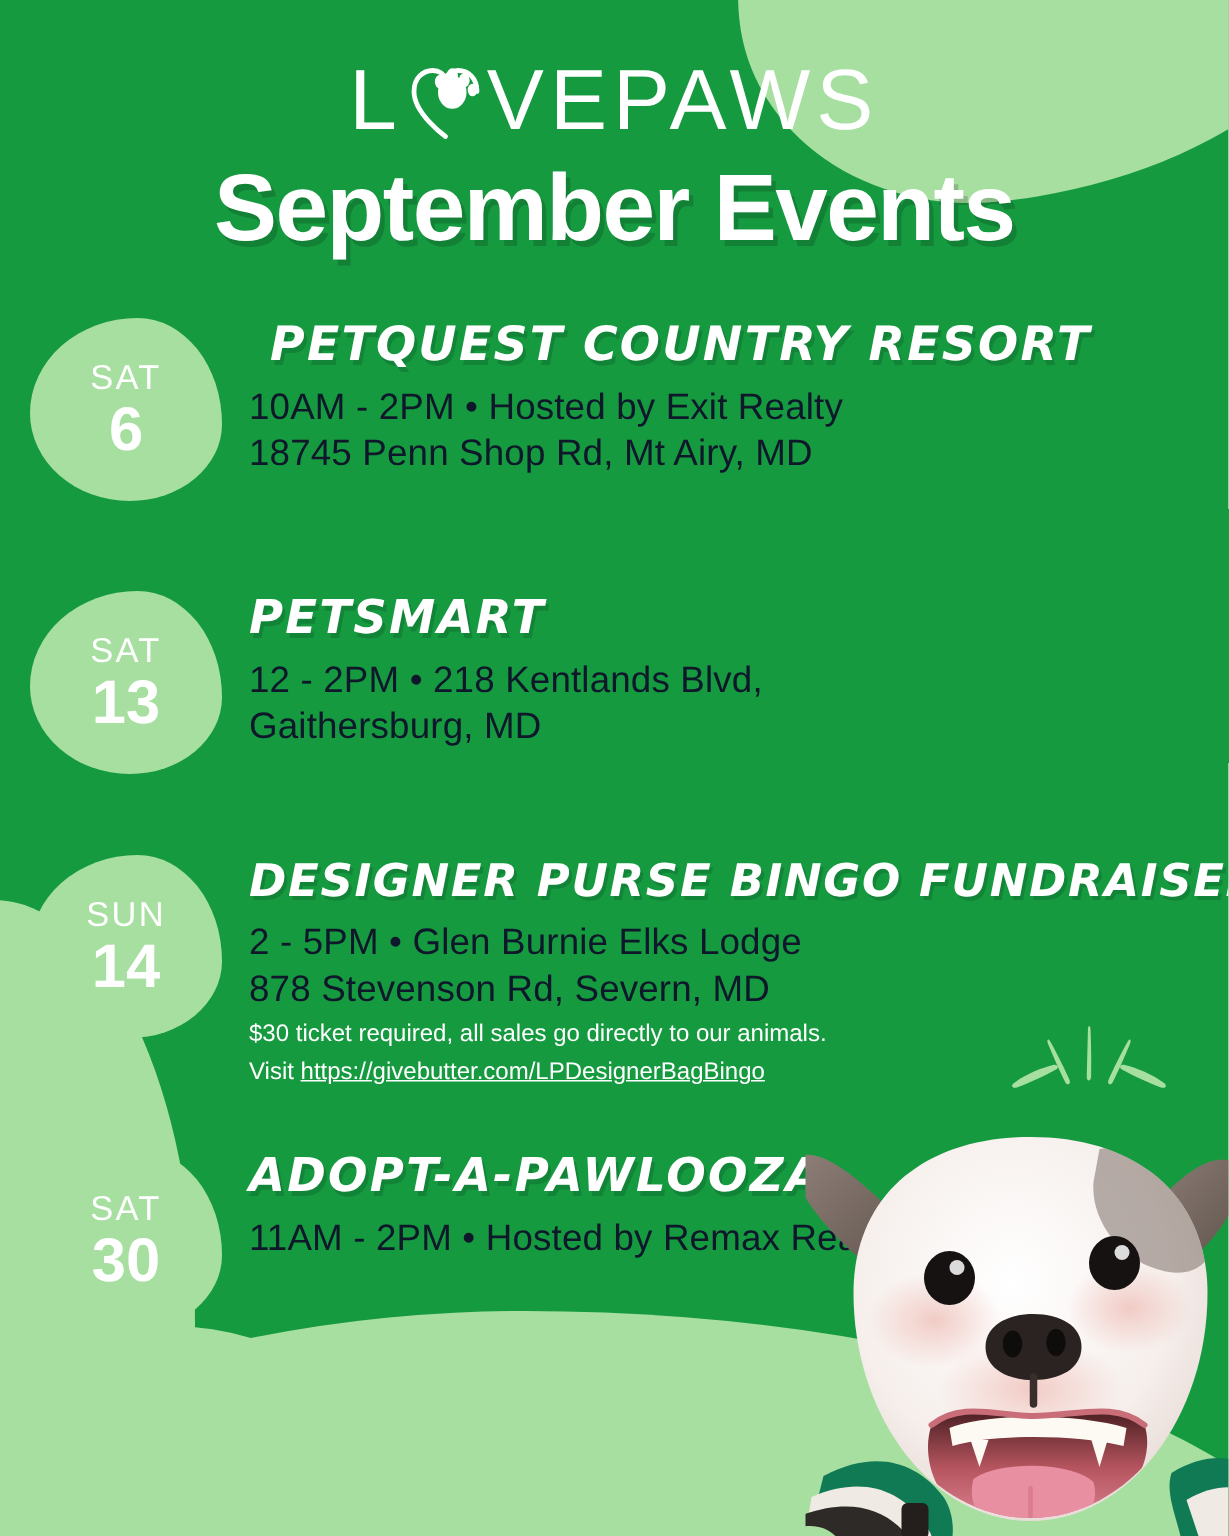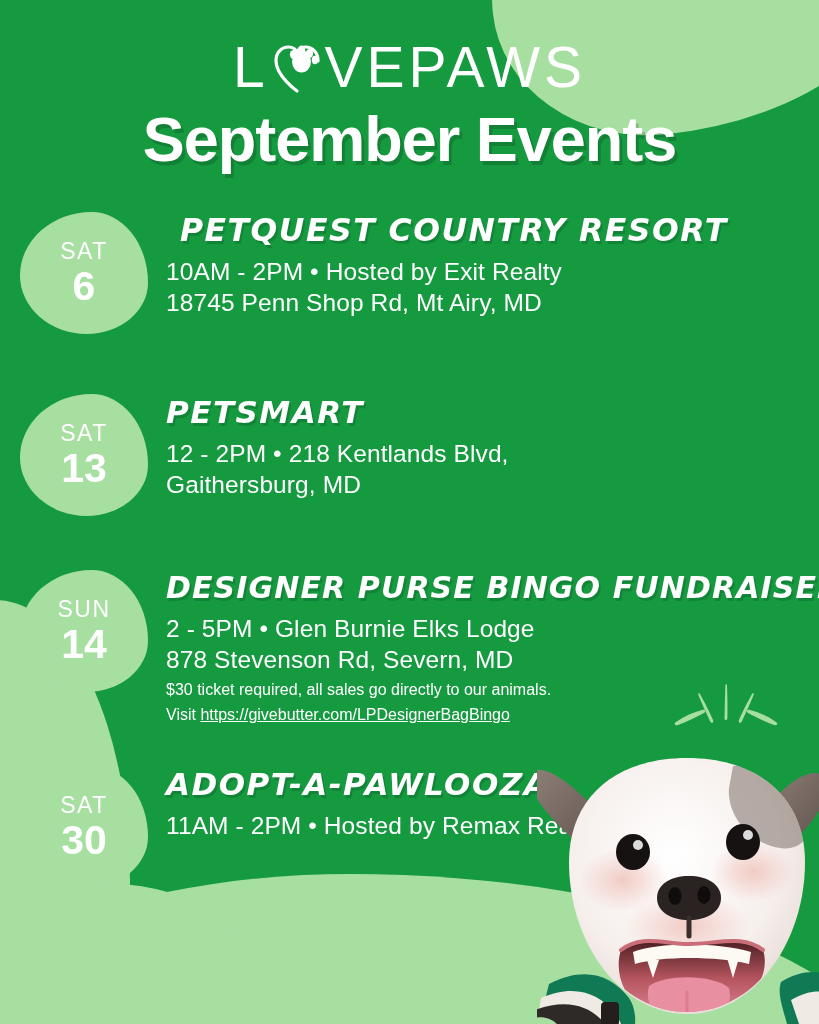--- a/index.html
+++ b/index.html
@@ -164,21 +164,21 @@
     white-space: nowrap;
   }
   .event-title.t1 { font-size: 31.5px; margin-left: 14px; }
   .event-title.t3 { font-size: 30px; letter-spacing: 1.1px; }
   .event-title.t4 { font-size: 31px; }
 
   .event-line {
     font-family: "Liberation Sans", sans-serif;
     font-size: 24.5px;
     font-weight: 300;
-    color: #ffffff;
+    color: #0f172a;
     line-height: 1.28;
     letter-spacing: 0.1px;
     white-space: nowrap;
   }
   .event-note {
     font-family: "Liberation Sans", sans-serif;
     font-size: 16px;
     font-weight: 300;
     color: #ffffff;
     line-height: 1.33;

